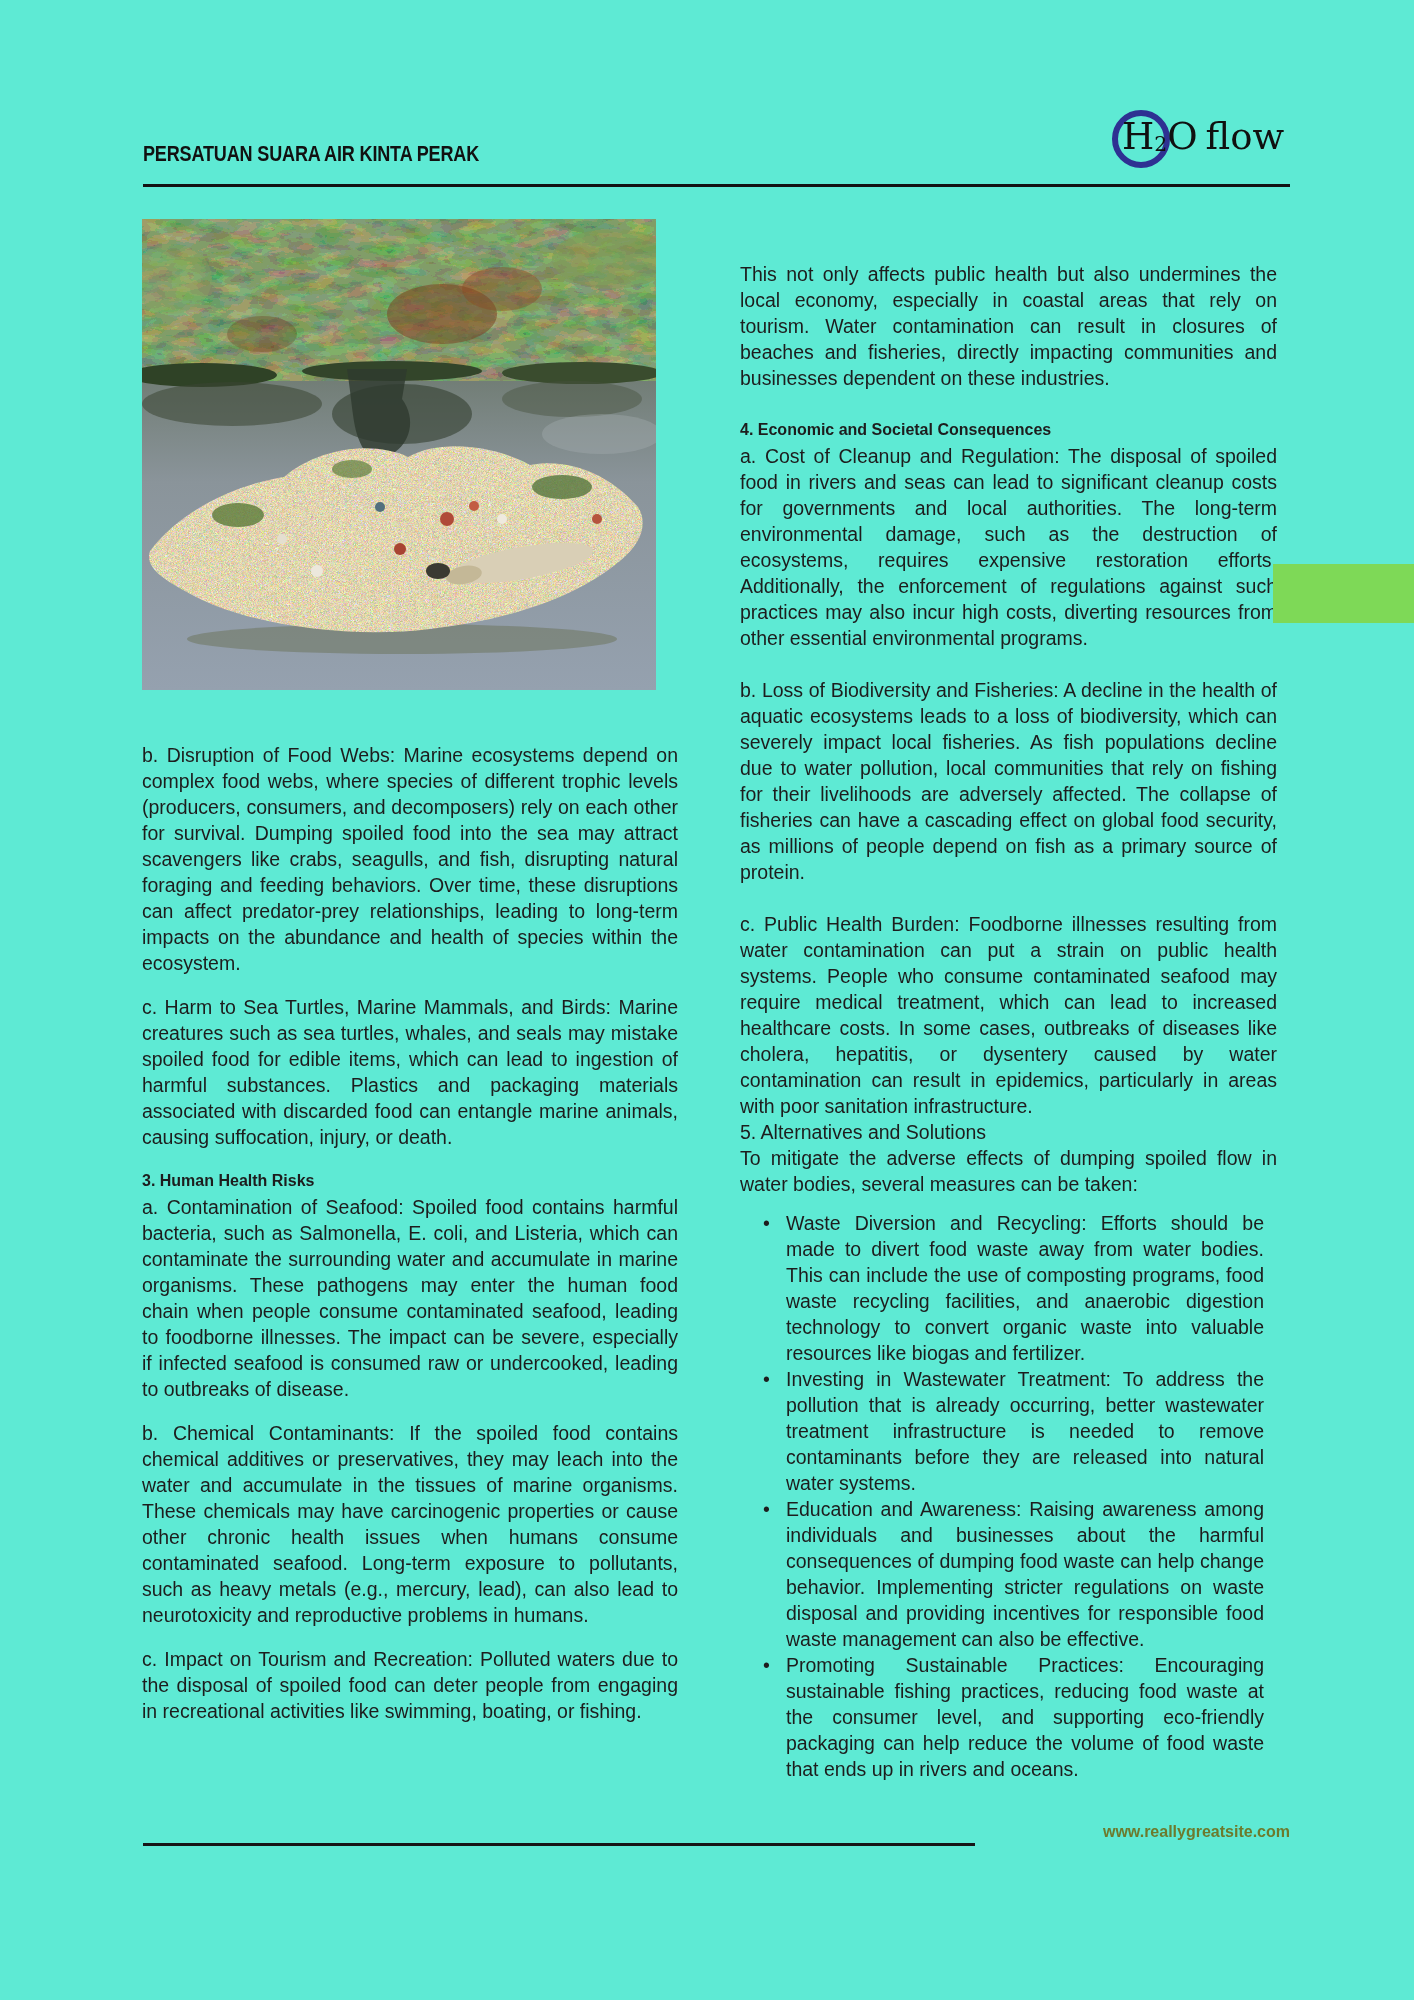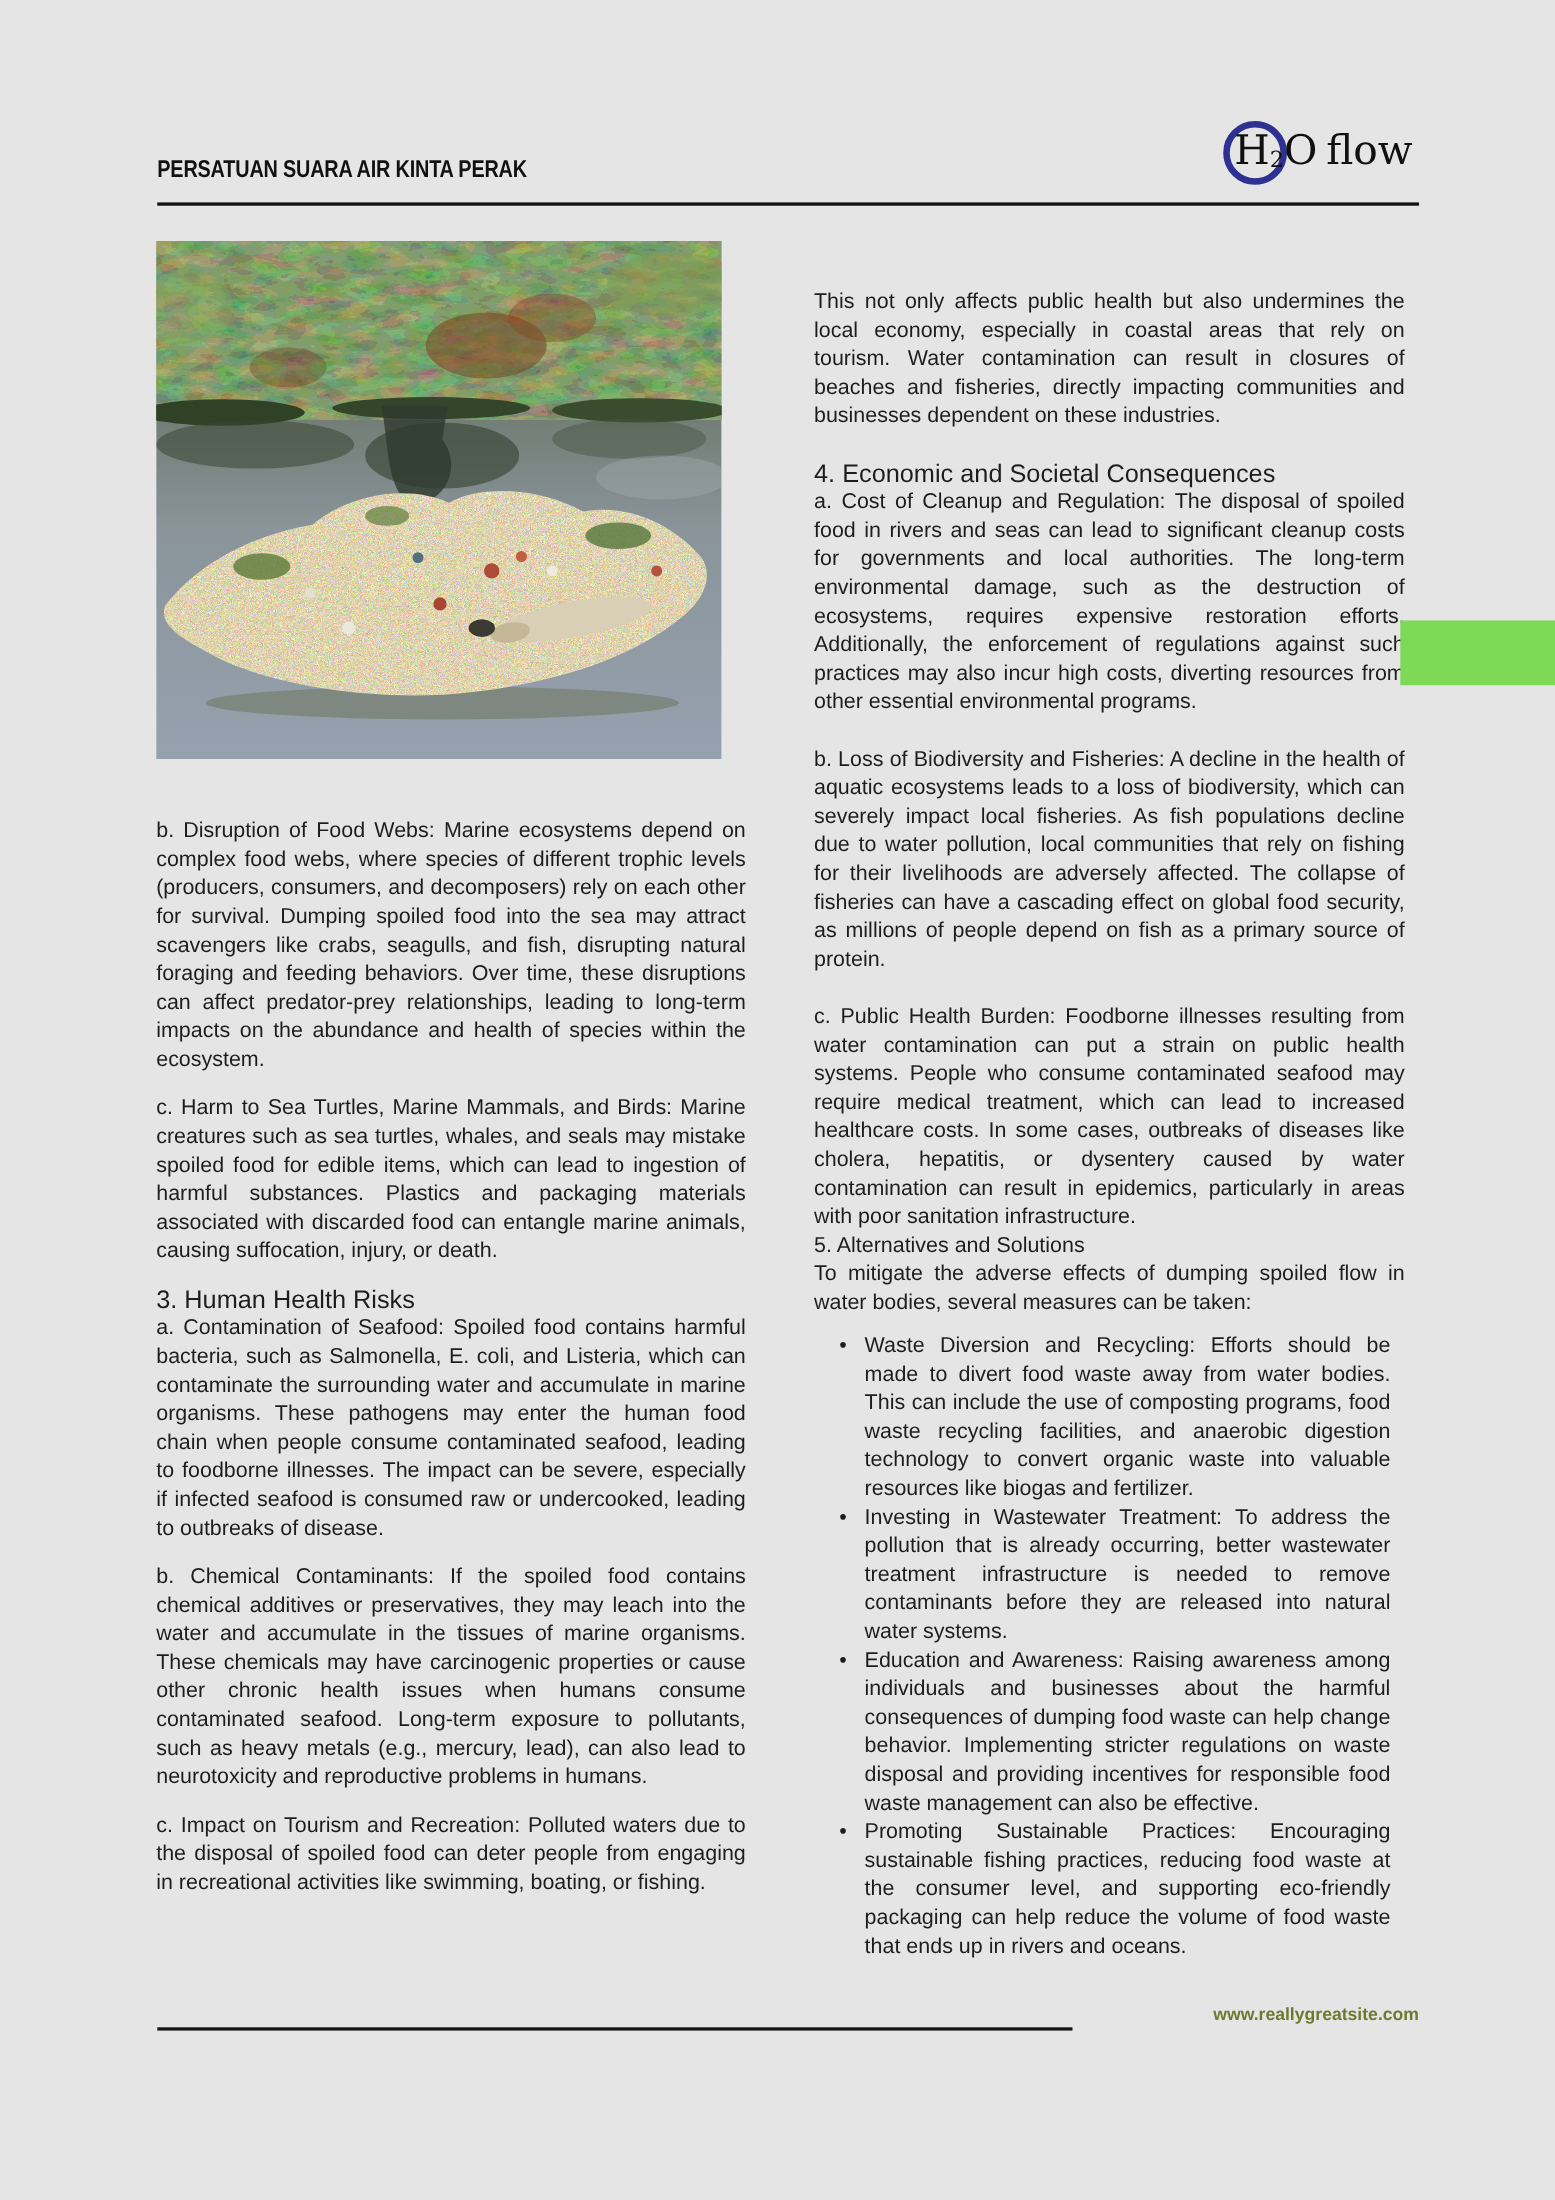--- a/index.html
+++ b/index.html
@@ -1,17 +1,17 @@
 <!DOCTYPE html>
 <html><head>
 <meta charset="utf-8">
 <style>
   html,body{margin:0;padding:0;background:#ffffff;}
   .page{
-    position:relative;width:1414px;height:2000px;background:#e5e5e5;
+    position:relative;width:1414px;height:2000px;background:#5eead4;
     font-family:"Liberation Sans",sans-serif;color:#1d1d1d;overflow:hidden;
   }
   
   .hdr-title{
     position:absolute;left:143px;top:141px;font-size:22px;font-weight:700;
     letter-spacing:-0.2px;transform:scaleX(0.82);transform-origin:left top;
     white-space:nowrap;color:#111;
   }
   .logo{position:absolute;left:1112px;top:100px;width:200px;height:72px;}
   .logo-circle{
@@ -27,21 +27,21 @@
   .hdr-rule{position:absolute;left:143px;top:184px;width:1147px;height:3px;background:#121212;}
   
   .photo{position:absolute;left:142px;top:219px;width:514px;height:471px;display:block;}
   
   .col{position:absolute;font-size:19.5px;line-height:26px;text-align:justify;}
   .col-left{left:142px;top:742px;width:536px;}
   .col-right{left:740px;top:261px;width:537px;}
   .col-left p{margin:0 0 18px 0;}
   .col-right p{margin:0 0 26px 0;}
   .col p.tight{margin:0;}
-  .sec-h{font-weight:400;margin:0;font-size:23px;line-height:26px;}
+  .sec-h{font-weight:700;margin:0;font-size:16px;line-height:26px;}
   ul.bullets{list-style:none;margin:13px;padding:0;}
   ul.bullets li{position:relative;padding-left:33px;margin:0;}
   ul.bullets li::before{content:"\2022";position:absolute;left:10px;top:0;}
   
   .green-bar{position:absolute;left:1273px;top:564px;width:141px;height:59px;background:#7ED957;}
   
   .ftr-rule{position:absolute;left:143px;top:1843px;width:832px;height:3px;background:#161616;}
   .ftr-url{
     position:absolute;left:990px;top:1823px;width:300px;text-align:right;
     font-size:16px;font-weight:700;color:#6D7A2D;

